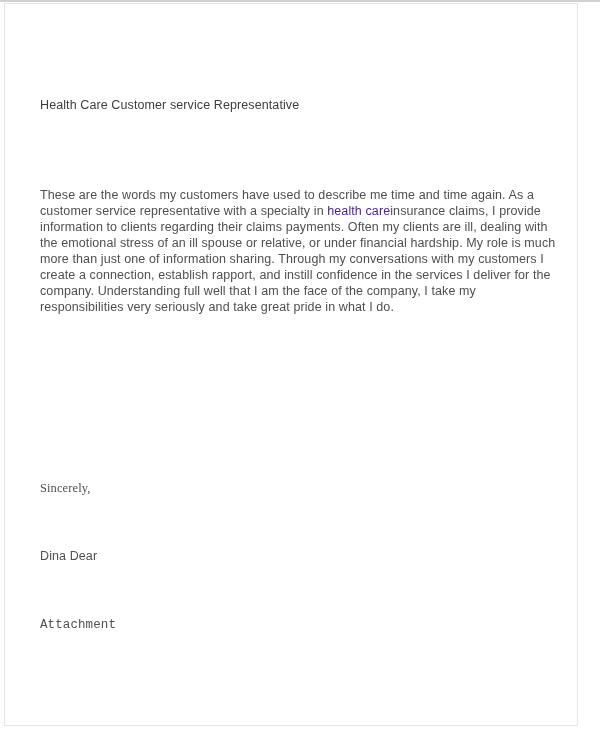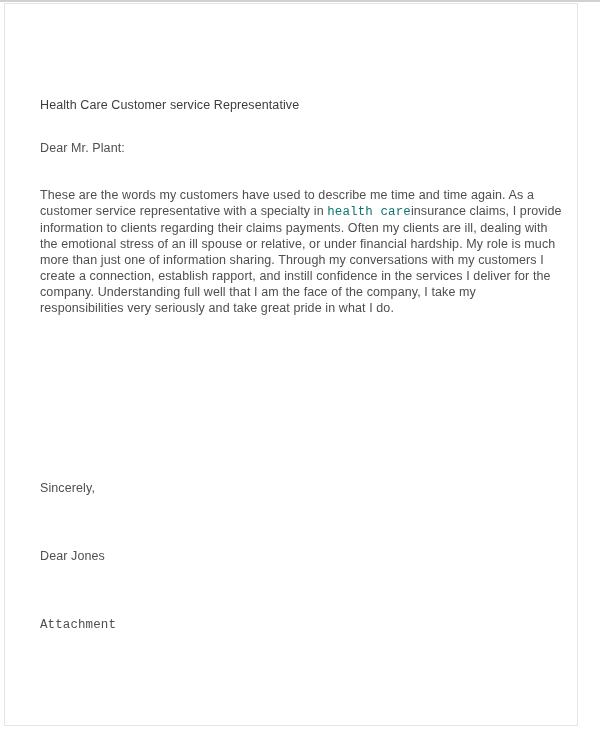--- a/index.html
+++ b/index.html
@@ -42,43 +42,41 @@
   .doc-title {
     top: 76px;
     font-weight: normal;
     color: #3d3d3d;
     margin-top: 21px;
   }
   .salutation   { top: 140px; }
   .paragraph-1  { top: 187px; }
   .paragraph-2  { top: 340px; }
   .paragraph-3  { top: 418px; }
-  .closing      { top: 480px; }
+  .closing      { top: 480px; font-family: Liberation Serif, serif; }
   .signature    { top: 548px; }
   .attachment   { top: 617px; font-family: Liberation Mono, monospace; }
   .doc-link {
-    color: #0f766e;
+    color: #4c1d95;
     text-decoration: none;
     cursor: pointer;
-    font-family: Liberation Mono, monospace;
   }
 </style>
 </head>
 <body>
 
 <div class="canvas">
   <div class="top-strip"></div>
   <div class="page-frame"></div>
 
   <div class="txt doc-title">Health Care Customer service Representative</div>
 
-  <div class="txt salutation">Dear Mr. Plant:</div>
 
   <div class="txt paragraph-1"><span>These are the words my customers have used to describe me time and time again. As a customer service representative with a specialty in </span><a class="doc-link">health care</a><span>insurance claims, I provide information to clients regarding their claims payments. Often my clients are ill, dealing with the emotional stress of an ill spouse or relative, or under financial hardship. My role is much more than just one of information sharing. Through my conversations with my customers I create a connection, establish rapport, and instill confidence in the services I deliver for the company. Understanding full well that I am the face of the company, I take my responsibilities very seriously and take great pride in what I do.</span></div>
 
 
 
   <div class="txt closing">Sincerely,</div>
 
-  <div class="txt signature">Dear Jones</div>
+  <div class="txt signature">Dina Dear</div>
 
   <div class="txt attachment">Attachment</div>
 </div>
 
 </body></html>

